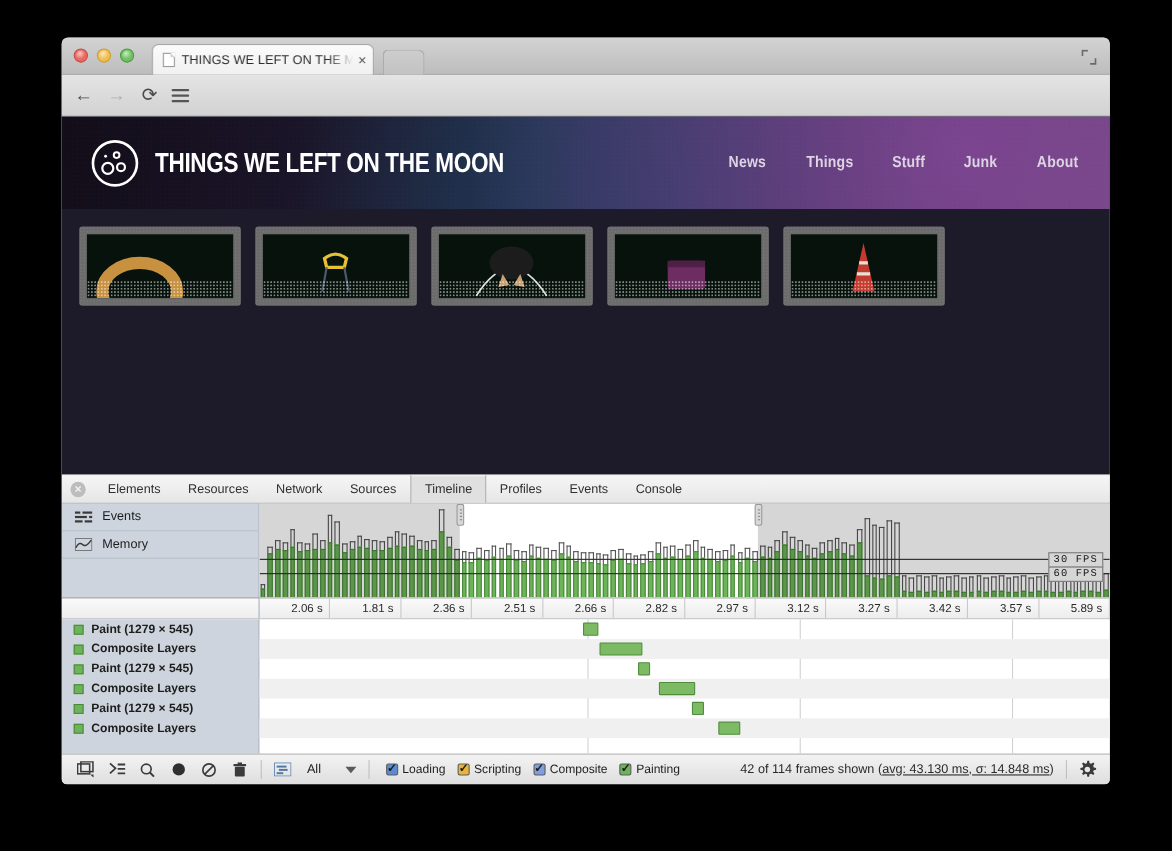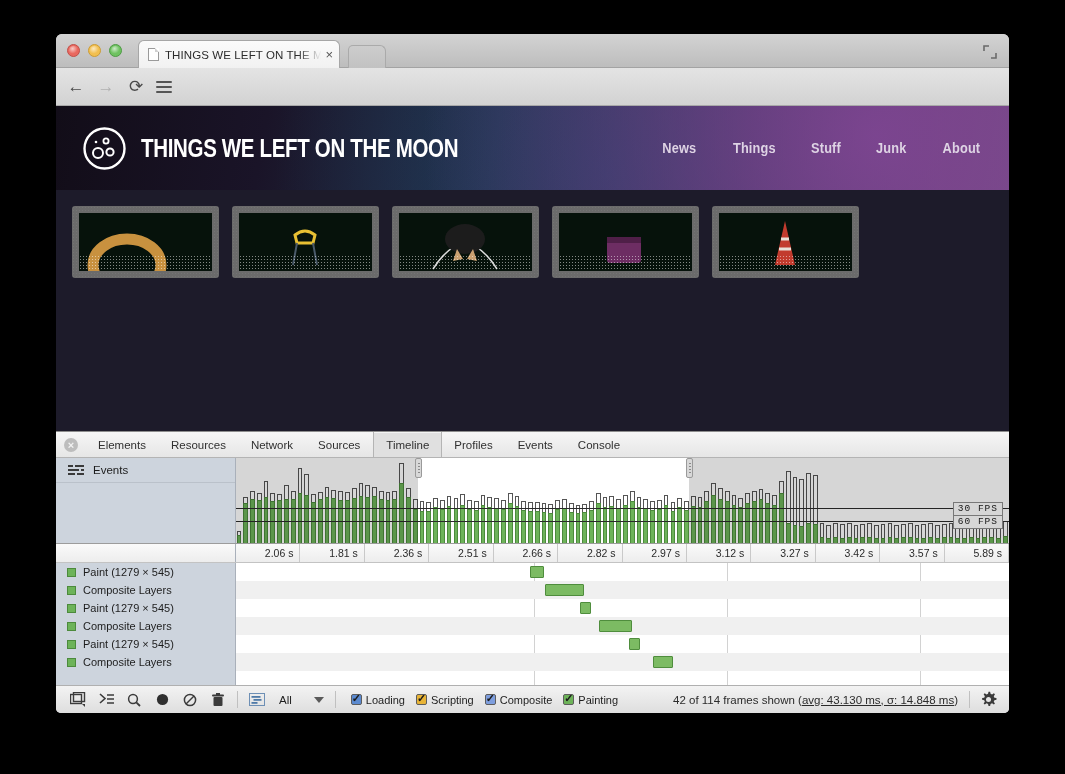--- a/index.html
+++ b/index.html
@@ -229,21 +229,21 @@
   .ruler {
     height: 20px; flex: 0 0 20px; display: flex; background: linear-gradient(#fafafa,#ededed);
     border-top: 1px solid #9c9c9c; border-bottom: 1px solid #c3c3c3;
   }
   .ruler .spacer { width: 180px; flex: 0 0 180px; border-right: 1px solid #a9b0ba; }
   .ruler .ticks { flex: 1 1 auto; display: flex; }
   .tick { flex: 1 1 0; position: relative; font-size: 10.5px; color: #2a2a2a;
     display: flex; align-items: center; justify-content: flex-end; padding-right: 7px; }
   .tick::before { content:""; position:absolute; right:0; top:0; bottom:0; width:1px; background:#c9c9c9; }
 
-  .records { flex: 1 1 auto; display: flex; min-height: 0; overflow: hidden; }
+  .records { flex: 1 1 auto; display: flex; min-height: 0; overflow: hidden; font-weight: bold; }
   .rec-names { width: 180px; flex: 0 0 180px; background: #cdd4dd; border-right: 1px solid #a9b0ba; }
   .rec-row-name { height: 18px; display: flex; align-items: center; gap: 7px; padding-left: 11px;
     font-size: 11px; color: #1d1d1d; }
   .rec-sq { width: 9px; height: 9px; background: #6db359; border: 1px solid #4c8a3c; flex: 0 0 9px; }
   .rec-chart { flex: 1 1 auto; position: relative; background: #fff; }
   .rec-row { height: 18px; position: relative; }
   .rec-row.alt { background: #f0f0f0; }
   .rec-bar { position: absolute; top: 3px; height: 12px; background: #7cbb63;
     border: 1px solid #4f8d3d; border-radius: 1px; }
   .vgrid { position: absolute; top: 0; bottom: 0; width: 1px; background: #d2d2d2; }
@@ -401,20 +401,29 @@
                     <rect x="0" y="1" width="5" height="2" fill="#3a3a3a"></rect>
                       <rect x="7" y="1" width="9" height="2" fill="#3a3a3a"></rect>
                     <rect x="0" y="5" width="11" height="2" fill="#3a3a3a"></rect>
                       <rect x="13" y="5" width="3" height="2" fill="#3a3a3a"></rect>
                     <rect x="0" y="9" width="7" height="2" fill="#3a3a3a"></rect>
                       <rect x="9" y="9" width="7" height="2" fill="#3a3a3a"></rect>
                   </svg>
                 </span>
                 <span>Events</span>
               </div>
+              <div class="side-item">
+                <span class="side-ico">
+                  <svg width="16" height="12" viewBox="0 0 16 12">
+                    <rect x="0.5" y="0.5" width="15" height="11" fill="none" stroke="#7a7a7a"></rect>
+                    <path d="M1 9 Q4 3 7 6 T15 2" fill="none" stroke="#3a3a3a" stroke-width="1.3"></path>
+                  </svg>
+                </span>
+                <span>Memory</span>
+              </div>
             </div>
 
             <div class="overview">
               <div class="bars">
                   <div class="bar">
                     <div class="total" style="height: 4px;"></div>
                     <div class="green" style="height: 8px;"></div>
                   </div>
                   <div class="bar">
                     <div class="total" style="height: 6px;"></div>

